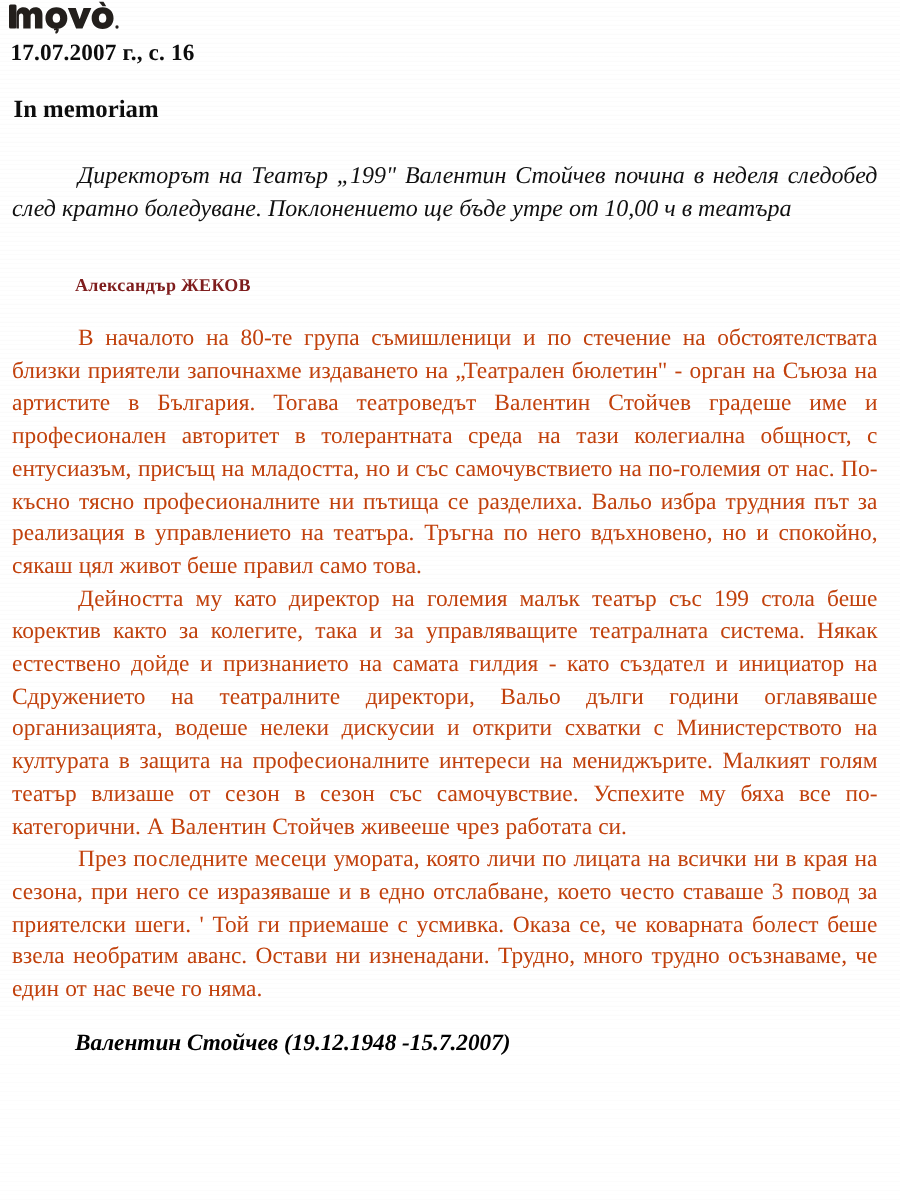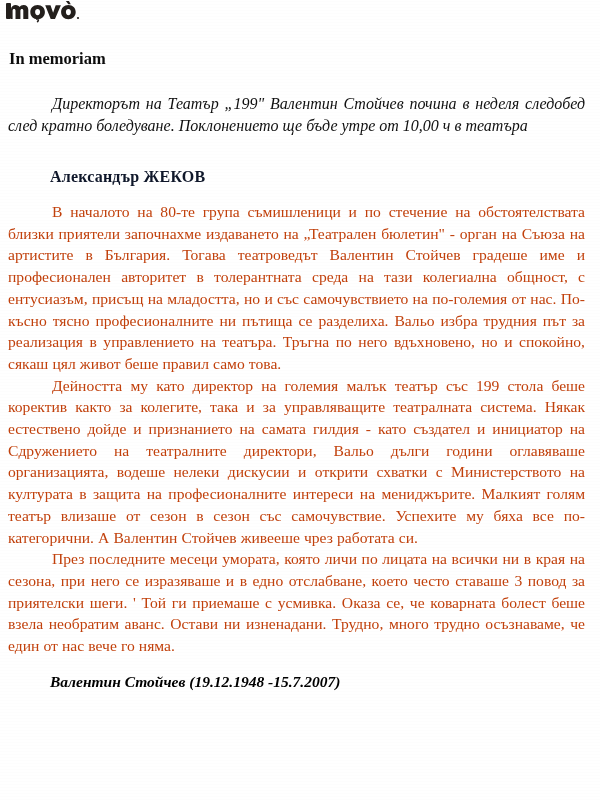--- a/index.html
+++ b/index.html
@@ -44,21 +44,21 @@
     line-height: 20px;
     margin: 3px 0 0 2px;
     color: #0d0d0d;
   }
 
   
   .kicker {
     font-weight: bold;
     font-size: 16.5px;
     line-height: 20px;
-    margin: 24px 0 0 4px;
+    margin: 38px 0 0 4px;
     color: #0d0d0d;
   }
   .headline {
     font-weight: bold;
     font-size: 17.5px;
     line-height: 22px;
     margin: 22px 0 0 4px;
     color: #0d0d0d;
     letter-spacing: 0.15px;
   }
@@ -70,24 +70,24 @@
     line-height: 21.5px;
     text-align: justify;
     text-indent: 44px;
     margin: 24px 3px 0 3px;
     color: #101010;
   }
 
   
   .byline {
     font-weight: bold;
-    font-size: 16px;
+    font-size: 12px;
     line-height: 21px;
     margin: 30px 0 0 45px;
-    color: #0f172a;
+    color: #7f1d1d;
     letter-spacing: 0.2px;
   }
 
   
   .body-copy {
     margin: 14px 3px 0 3px;
   }
   .body-copy p {
     font-size: 15.6px;
     line-height: 21.7px;
@@ -141,20 +141,21 @@
           <path d="M40.2 4.3h5.3l2.6 7.5 2.6-7.5h5.2L50 18h-4.3z"></path>
 
           <path d="M63.4 3.9c4.3 0 7.3 3 7.3 7.2s-3 7.2-7.3 7.2-7.3-3-7.3-7.2 3-7.2 7.3-7.2zm0 4.1c-1.5 0-2.5 1.2-2.5 3.1s1 3.1 2.5 3.1 2.5-1.2 2.5-3.1-1-3.1-2.5-3.1z"></path>
           <path d="M60.8 0h3.1l1.9 3.2h-2.4z"></path>
 
           <circle cx="73" cy="17" r="1.1"></circle>
         </g>
       </svg>
     </div>
 
+    <div class="dateline">17.07.2007 г., с. 16</div>
   </div>
 
   <h2 class="kicker">In memoriam</h2>
 
 
   <p class="lead">Директорът на Театър „199" Валентин Стойчев почина в неделя следобед след кратно боледуване. Поклонението ще бъде утре от 10,00 ч в театъра</p>
 
   <div class="byline">Александър ЖЕКОВ</div>
 
   <div class="body-copy">

